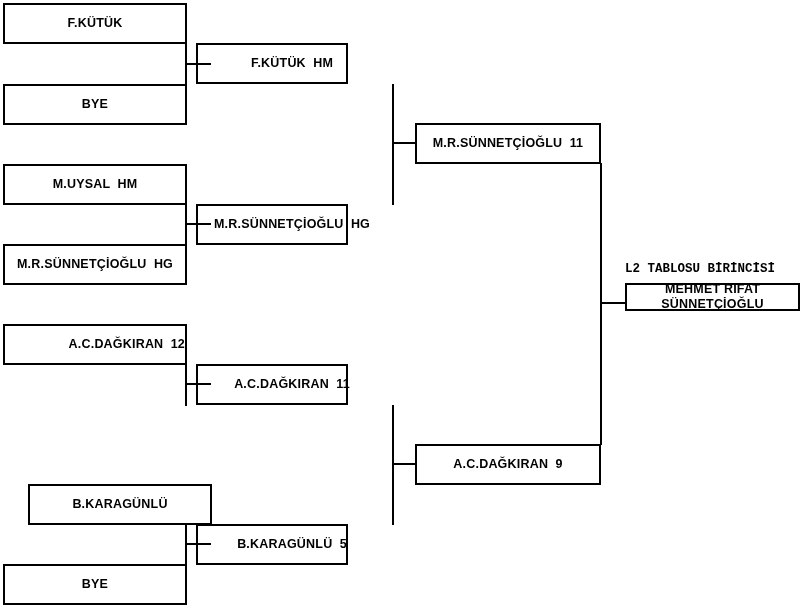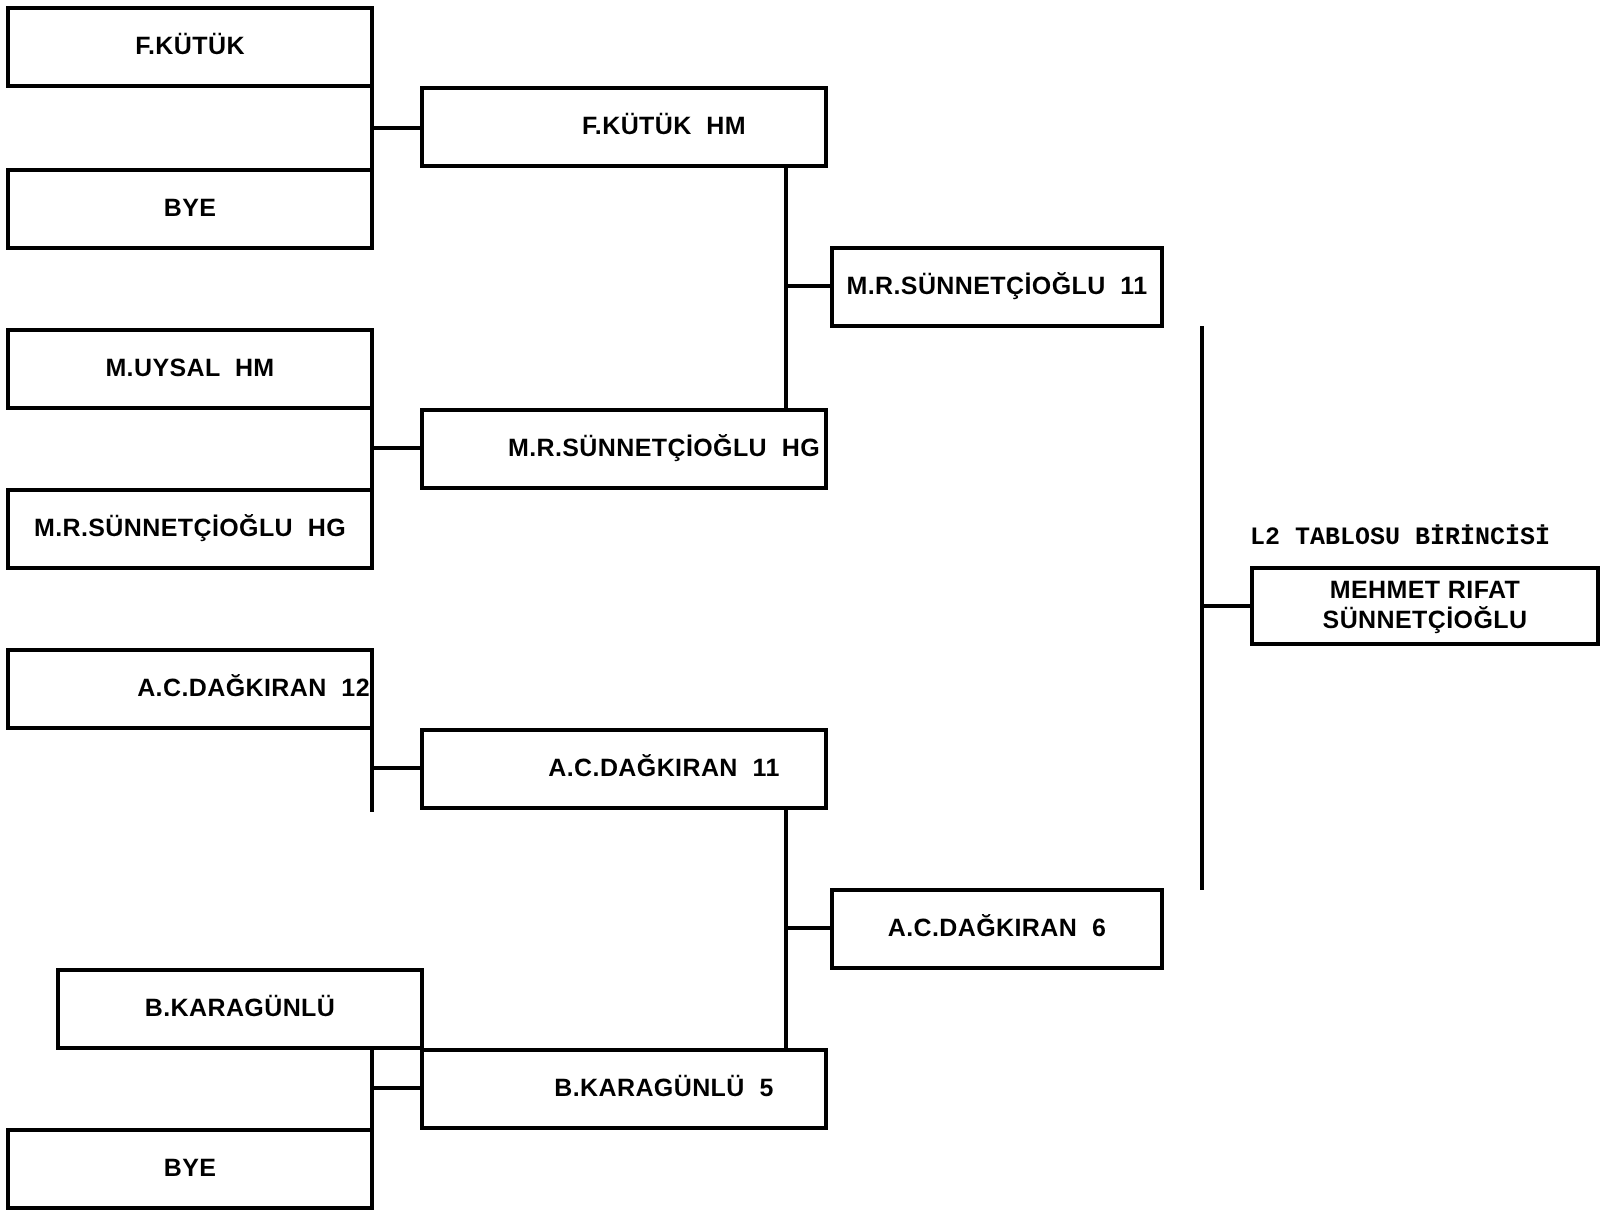--- a/index.html
+++ b/index.html
@@ -26,27 +26,27 @@
     justify-content: center;
     text-align: center;
     font-weight: bold;
     font-size: 12.5px;
     color: #000000;
     letter-spacing: 0.2px;
     line-height: 1.25;
     white-space: pre;
   }
   .r1 { width: 184px; height: 41px; left: 3px; }
-  .r2 { width: 204px; height: 41px; left: 210px; padding-left: 40px; }
-  .r3 { width: 167px; height: 41px; left: 415px; }
+  .r2 { width: 152px; height: 41px; left: 196px; padding-left: 40px; }
+  .r3 { width: 186px; height: 41px; left: 415px; }
   .champ {
     left: 625px;
     top: 283px;
     width: 175px;
-    height: 40px;
+    height: 28px;
     font-size: 12.5px;
     flex-direction: column;
     line-height: 1.2;
   }
   .champ-label {
     position: absolute;
     left: 625px;
     top: 262px;
     width: 175px;
     text-align: left;
@@ -79,21 +79,21 @@
   <div class="box r1" style="top:324px;justify-content:flex-end;"><span>A.C.DAĞKIRAN  12</span></div>
   <div class="box r1" style="top:484px;margin-left:25px;"><span>B.KARAGÜNLÜ</span></div>
   <div class="box r1" style="top:564px;"><span>BYE</span></div>
 
   <div class="box r2" style="top:43px;"><span>F.KÜTÜK  HM</span></div>
   <div class="box r2" style="top:204px;"><span>M.R.SÜNNETÇİOĞLU  HG</span></div>
   <div class="box r2" style="top:364px;"><span>A.C.DAĞKIRAN  11</span></div>
   <div class="box r2" style="top:524px;"><span>B.KARAGÜNLÜ  5</span></div>
 
   <div class="box r3" style="top:123px;"><span>M.R.SÜNNETÇİOĞLU  11</span></div>
-  <div class="box r3" style="top:444px;"><span>A.C.DAĞKIRAN  6</span></div>
+  <div class="box r3" style="top:444px;"><span>A.C.DAĞKIRAN  9</span></div>
 
   <div class="champ-label">L2 TABLOSU BİRİNCİSİ</div>
   <div class="box champ">
     <span>MEHMET RIFAT</span>
     <span>SÜNNETÇİOĞLU</span>
   </div>
 
   <div class="line-v" style="left:185px; top:44px;  height:42px;"></div>
   <div class="line-h" style="left:186px; top:63px;  width:25px;"></div>
 

